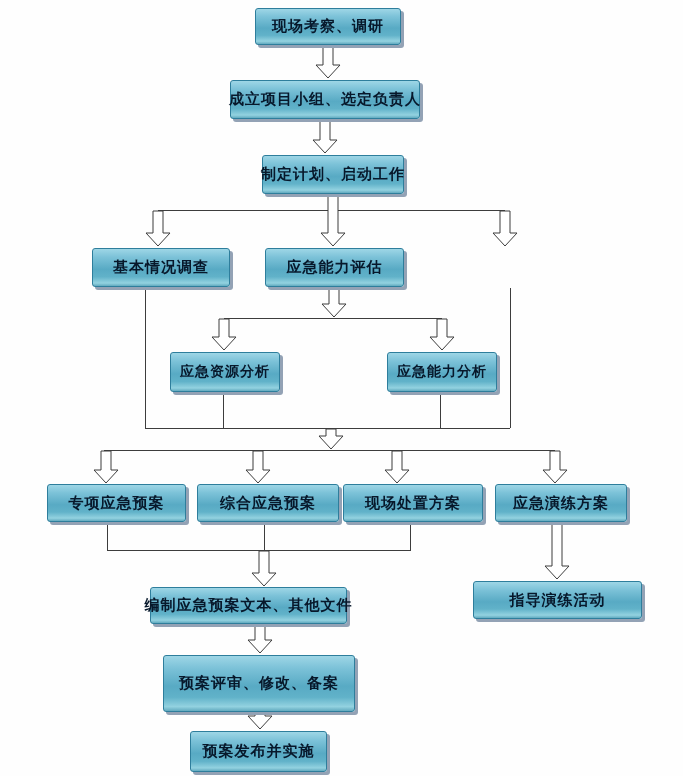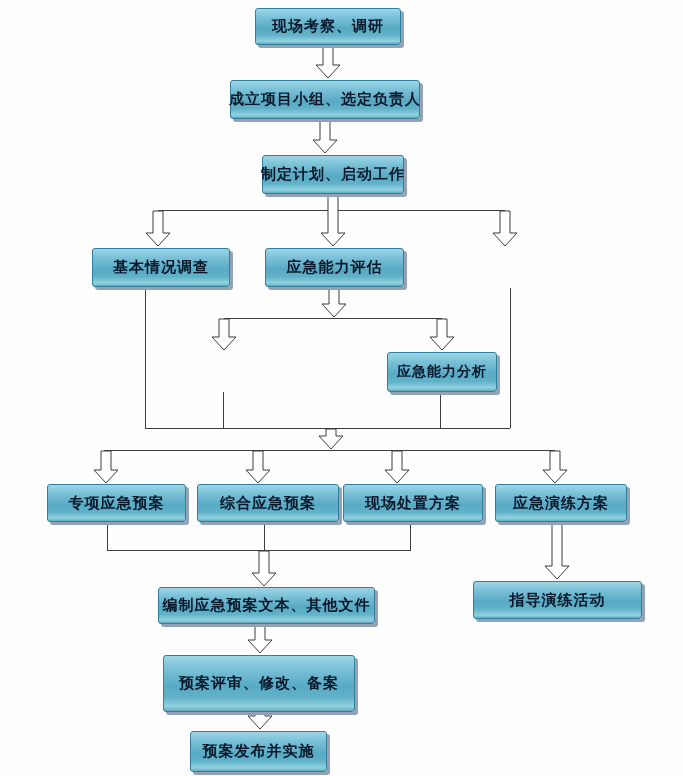--- a/index.html
+++ b/index.html
@@ -40,21 +40,21 @@
   #n3{left:262px;top:155px;width:142px;height:39px;}
   #n4{left:92px;top:248px;width:138px;height:39px;}
   #n5{left:265px;top:248px;width:139px;height:39px;}
   #n6{left:440px;top:248px;width:140px;height:39px;}
   #n7{left:170px;top:352px;width:110px;height:40px;font-size:14px;}
   #n8{left:387px;top:352px;width:110px;height:40px;font-size:14px;}
   #n9{left:47px;top:484px;width:139px;height:38px;}
   #n10{left:197px;top:484px;width:142px;height:38px;}
   #n11{left:343px;top:484px;width:140px;height:38px;}
   #n12{left:495px;top:484px;width:132px;height:38px;}
-  #n13{left:158px;top:587px;width:217px;height:37px;}
+  #n13{left:150px;top:587px;width:197px;height:37px;}
   #n14{left:473px;top:581px;width:169px;height:38px;}
   #n15{left:163px;top:655px;width:192px;height:57px;}
   #n16{left:190px;top:731px;width:137px;height:41px;}
   .arrow{fill:#ffffff;stroke:#3d3d3d;stroke-width:1;}
   .line{stroke:#3d3d3d;stroke-width:1;fill:none;}
 </style>
 </head>
 <body>
 
 <div class="canvas">
@@ -91,20 +91,21 @@
     <polygon class="arrow" points="552,523 562,523 562,566 569,566 557,579 545,566 552,566"></polygon>
     <polygon class="arrow" points="255,625 265,625 265,640 272,640 260,653 248,640 255,640"></polygon>
     <polygon class="arrow" points="255,698 265,698 265,716 272,716 260,729 248,716 255,716"></polygon>
   </svg>
 
   <div class="node" id="n1">现场考察、调研</div>
   <div class="node" id="n2">成立项目小组、选定负责人</div>
   <div class="node" id="n3">制定计划、启动工作</div>
   <div class="node" id="n5">应急能力评估</div>
   <div class="node" id="n4">基本情况调查</div>
+  <div class="node" id="n7">应急资源分析</div>
   <div class="node" id="n8">应急能力分析</div>
   <div class="node" id="n9">专项应急预案</div>
   <div class="node" id="n10">综合应急预案</div>
   <div class="node" id="n11">现场处置方案</div>
   <div class="node" id="n12">应急演练方案</div>
   <div class="node" id="n13">编制应急预案文本、其他文件</div>
   <div class="node" id="n14">指导演练活动</div>
   <div class="node" id="n15">预案评审、修改、备案</div>
   <div class="node" id="n16">预案发布并实施</div>
 

